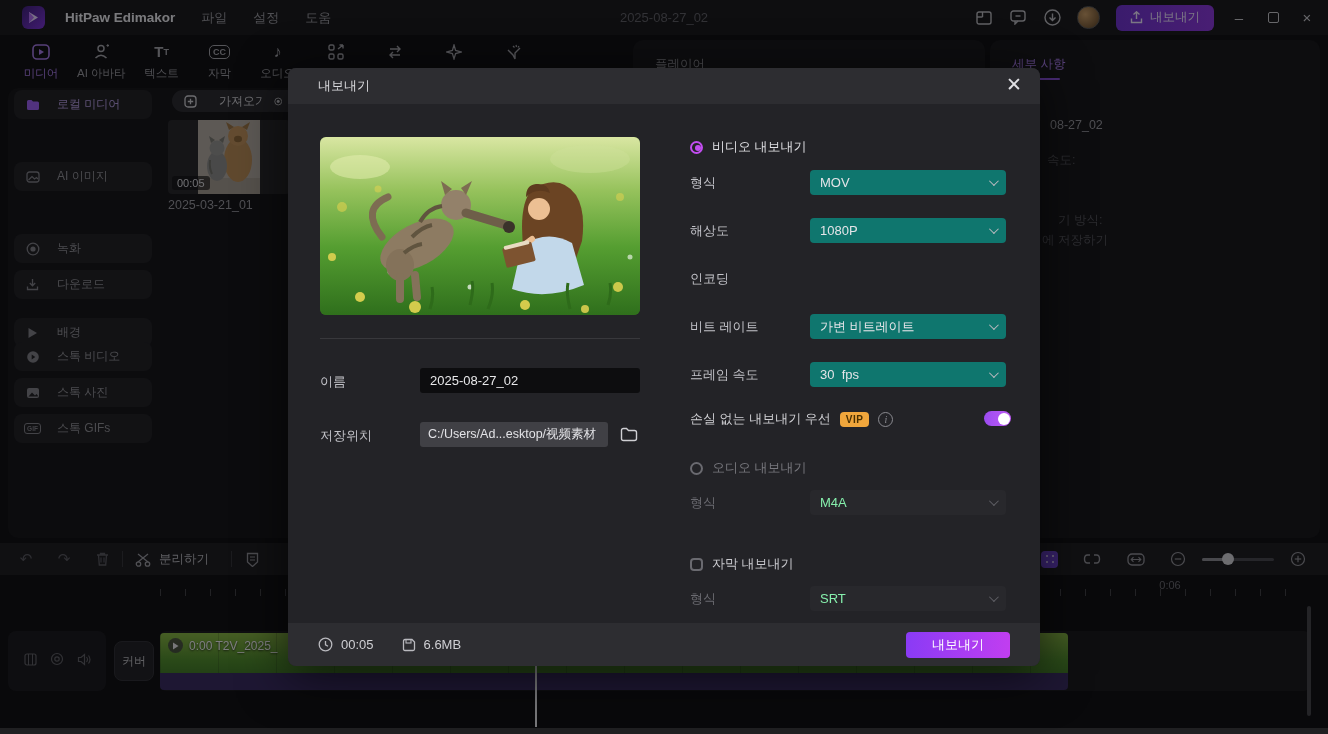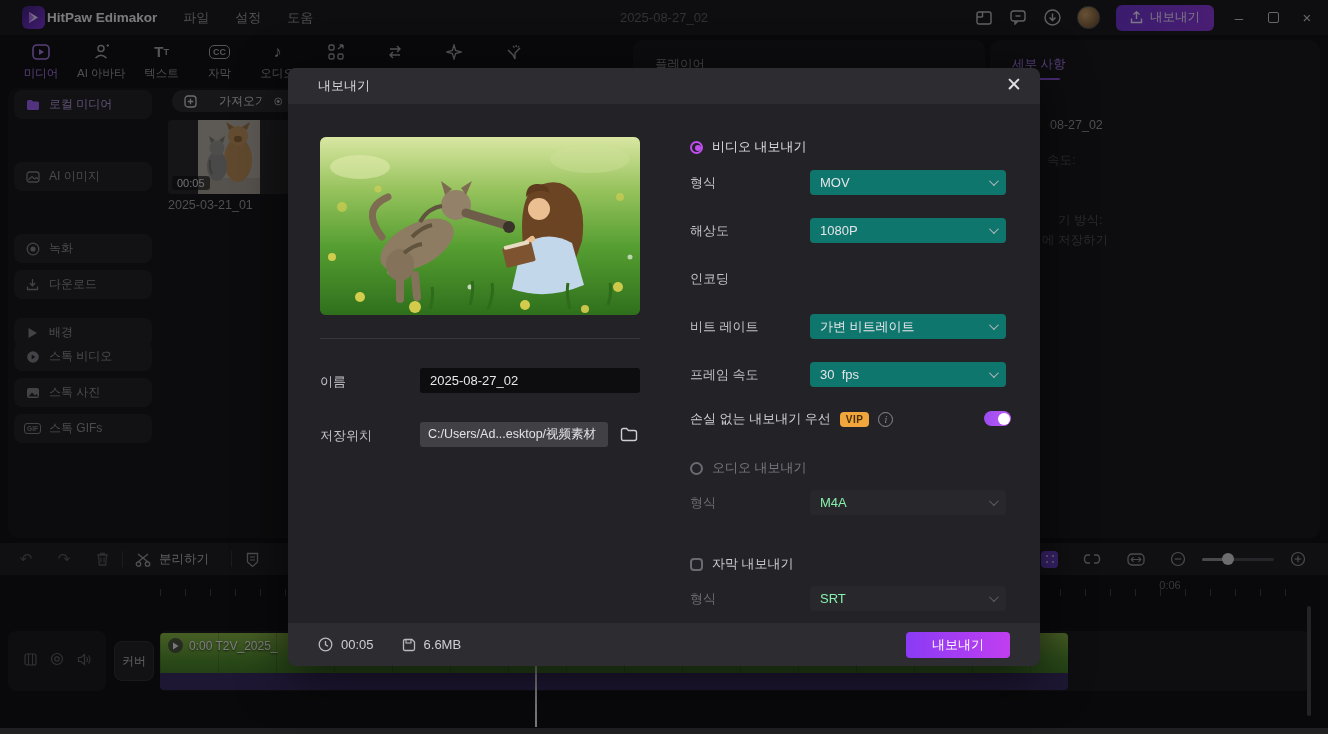--- a/index.html
+++ b/index.html
@@ -4,21 +4,21 @@
 <style>
   * { margin:0; padding:0; box-sizing:border-box; }
   html,body { background:#000; }
   body { font-family:"Liberation Sans","DejaVu Sans",sans-serif; }
   #app { position:relative; width:1328px; height:734px; background:#0a0a0c; overflow:hidden; color:#ddd; }
 
   
   #titlebar { position:absolute; left:0; top:0; width:1328px; height:35px; background:#151517; display:flex; align-items:center; padding:0 12px; z-index:2; }
   .logo { width:23px; height:23px; border-radius:6px; background:linear-gradient(135deg,#3c1c7a,#7a2fd8); display:flex; align-items:center; justify-content:center; margin-left:10px; }
   .logo svg { display:block; }
-  .appname { color:#ececf0; font-weight:bold; font-size:13.5px; margin-left:2px; }
+  .appname { color:#ececf0; font-weight:bold; font-size:13.5px; margin-left:20px; }
   .menu-item { color:#97979d; font-size:13px; margin-left:26px; cursor:default; }
   .tb-center { position:absolute; left:50%; transform:translateX(-50%); color:#5c5c62; font-size:13px; }
   .tb-right { margin-left:auto; display:flex; align-items:center; gap:16px; }
   .tb-ic { width:18px; height:18px; display:flex; align-items:center; justify-content:center; color:#b9b9be; }
   .avatar { width:23px; height:23px; border-radius:50%; background:radial-gradient(circle at 35% 35%, #c89a62, #7a5a34 70%, #4a3520); border:1px solid #555; }
   .export-top { height:26px; padding:0 14px; border-radius:6px; background:linear-gradient(90deg,#6d2fd0,#8a34dd); color:#efe6ff; font-size:12.5px; display:flex; align-items:center; gap:7px; }
   .winctl { color:#c6c6cb; font-size:15px; width:18px; text-align:center; }
   .maxbox { width:11px; height:11px; border:1.4px solid #c6c6cb; border-radius:2px; }
 
   
@@ -33,21 +33,21 @@
   .panel { position:absolute; background:#121214; border-radius:10px; }
   #panel-left { left:8px; top:88px; width:622px; height:450px; background:#101012; }
   #panel-player { left:633px; top:40px; width:352px; height:498px; }
   #panel-details { left:990px; top:40px; width:330px; height:498px; }
   .ptab { position:absolute; left:22px; top:16px; font-size:12.5px; color:#8a8a90; }
   .ptab.active { color:#a678e8; }
   .ptab-underline { position:absolute; left:22px; top:38px; width:48px; height:2px; background:#8b4fe0; border-radius:1px; }
   .frag { position:absolute; font-size:12.5px; color:#4f4f55; }
 
   
-  .side-item { position:absolute; left:14px; width:138px; height:29px; border-radius:8px; background:#1c1c1f; display:flex; align-items:center; gap:9px; padding-left:11px; color:#8e8e93; font-size:12px; }
+  .side-item { position:absolute; left:14px; width:138px; height:29px; border-radius:8px; background:#1c1c1f; display:flex; align-items:center; gap:17px; padding-left:11px; color:#8e8e93; font-size:12px; }
   .side-item .sic { width:15px; height:15px; display:flex; align-items:center; justify-content:center; color:#7e7e84; font-size:12px; }
   .side-item.active { color:#b39ae0; }
   .side-item.active .sic { color:#9a5df2; }
   .gifbox { font-size:6.5px; font-weight:bold; border:1.2px solid #7e7e84; border-radius:3px; padding:1px 2px; }
 
   
   .pill-btn { position:absolute; height:22px; border-radius:14px; background:#27272b; color:#cfcfd3; font-size:12px; display:flex; align-items:center; gap:22px; padding:0 12px; }
   #thumb { position:absolute; left:168px; top:120px; width:122px; height:74px; border-radius:4px; background:#222225; overflow:hidden; }
   #thumb svg { position:absolute; left:30px; top:0; }
   .dur-badge { position:absolute; left:4px; bottom:4px; background:rgba(10,10,10,.65); color:#d8d8dc; font-size:11px; padding:1px 5px; border-radius:3px; }

